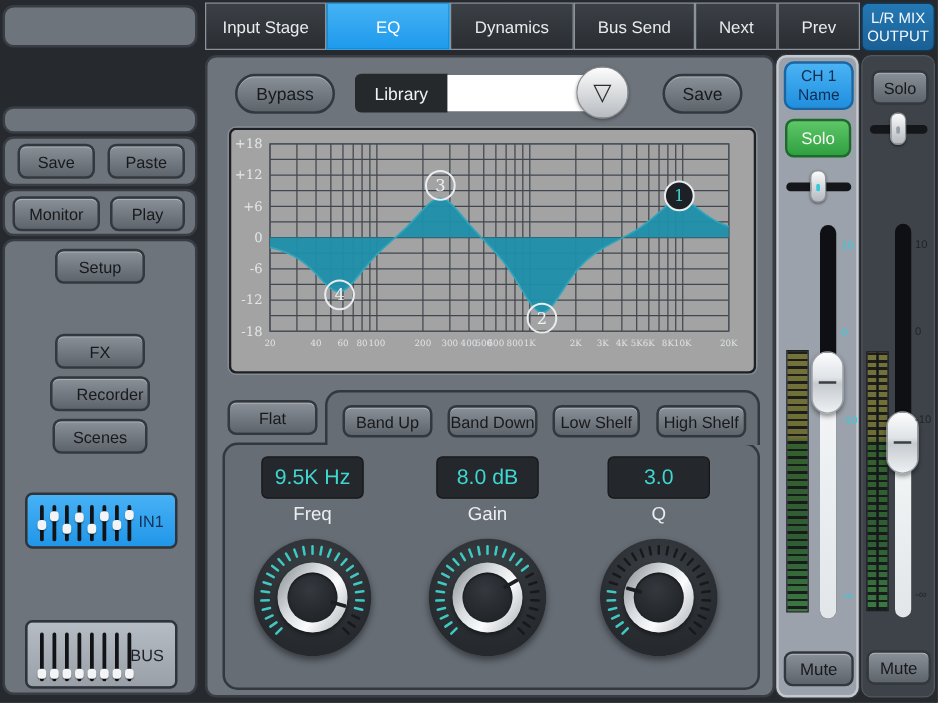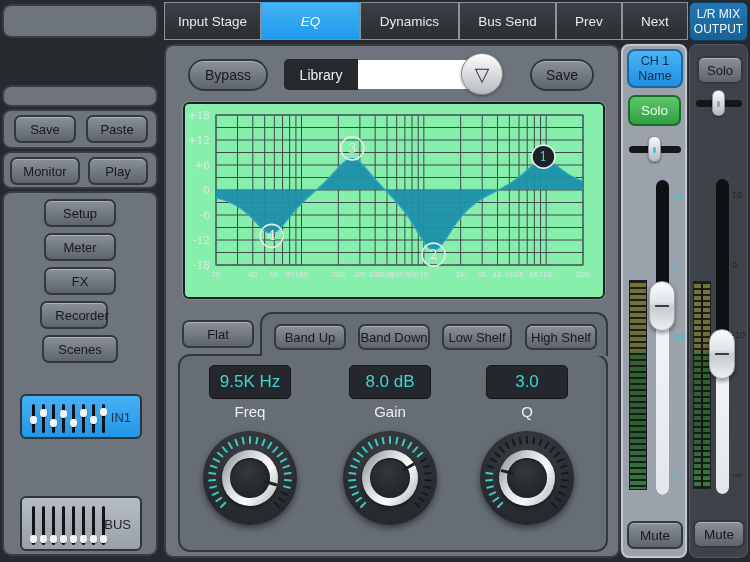--- a/index.html
+++ b/index.html
@@ -3,21 +3,21 @@
 <meta charset="utf-8">
 <style>
   html,body{margin:0;padding:0;background:#26292e;font-family:"Liberation Sans",sans-serif;}
   #app{position:relative;width:750px;height:562px;background:#26292e;overflow:hidden;}
 
   
   #tabbar{position:absolute;left:164px;top:2px;height:38px;display:flex;}
   .tab{box-sizing:border-box;height:38px;display:flex;align-items:center;justify-content:center;
        background:linear-gradient(180deg,#3b4046,#2a2e33);border:1px solid #8d939a;
        color:#e9ebee;font-size:13.5px;cursor:default;}
-  .tab.active{background:linear-gradient(180deg,#45b2f5,#1e9aec);border-color:#2ea6f0;color:#fff;font-style:italic;}
+  .tab.active{background:linear-gradient(180deg,#45b2f5,#1e9aec);border-color:#2ea6f0;color:#fff;}
   #output-btn{position:absolute;left:689px;top:2px;width:59px;height:39px;border-radius:6px;
        background:linear-gradient(180deg,#2478b4,#1a6095);border:1px solid #0e3c5c;box-sizing:border-box;
        color:#f2f7fb;font-size:12px;line-height:1.25;display:flex;flex-direction:column;
        align-items:center;justify-content:center;text-align:center;}
 
   
   .panel{position:absolute;background:#6e747c;border:2px solid #383d43;border-radius:9px;box-sizing:border-box;}
   .gbtn{position:absolute;box-sizing:border-box;border:2px solid #33383e;border-radius:7px;
         background:linear-gradient(180deg,#8a9097,#5e646c);color:#17191c;font-size:13px;
         display:flex;align-items:center;justify-content:center;
@@ -33,21 +33,21 @@
 
   
   #main-panel{left:164px;top:44px;width:456px;height:514px;}
   #library-label{position:absolute;left:118px;top:13px;width:74px;height:31px;background:#26292b;border-radius:5px 0 0 5px;
       color:#f0f2f4;font-size:14px;display:flex;align-items:center;justify-content:center;}
   #library-input{position:absolute;left:192px;top:14px;width:124px;height:29px;border:none;background:#ffffff;padding:0 6px;font-size:13px;}
   #library-drop{position:absolute;left:295px;top:7px;width:42px;height:42px;border-radius:50%;
       background:linear-gradient(180deg,#fdfdfd,#b7bbc0);border:1px solid #85898e;box-sizing:border-box;
       display:flex;align-items:center;justify-content:center;color:#2c3034;font-size:19px;
       box-shadow:0 1px 3px rgba(0,0,0,.4);}
-  #graph-wrap{position:absolute;left:17px;top:56px;width:422px;height:197px;background:#86efac;
+  #graph-wrap{position:absolute;left:17px;top:56px;width:422px;height:197px;background:#a3a3a3;
       border-radius:6px;box-shadow:0 0 0 1px #878d93, inset 0 0 0 2px #1d2126;}
 
   
   #knob-panel{position:absolute;left:12px;top:308px;width:430px;height:198px;background:#666d75;
       border:2px solid #33383e;border-radius:12px;box-sizing:border-box;}
   #band-panel{position:absolute;left:94px;top:266px;width:348px;height:44px;background:#666d75;
       border:2px solid #33383e;border-bottom:none;border-radius:12px 12px 0 0;box-sizing:border-box;}
 
   .value-box{position:absolute;top:319px;height:34px;background:#24272b;border:1px solid #15171a;
       border-radius:5px;color:#3fd6cf;font-size:17px;display:flex;align-items:center;justify-content:center;box-sizing:border-box;}
@@ -99,22 +99,22 @@
 </head>
 <body>
 
 <div id="app">
 
   <div id="tabbar">
       <div class="tab" style="width: 97px;">Input Stage</div>
       <div class="tab active" style="width: 99px;">EQ</div>
       <div class="tab" style="width: 99px;">Dynamics</div>
       <div class="tab" style="width: 97px;">Bus Send</div>
+      <div class="tab" style="width: 66px;">Next</div>
       <div class="tab" style="width: 66px;">Prev</div>
-      <div class="tab" style="width: 66px;">Next</div>
     </div>
   <div id="output-btn">
     <span>L/R MIX</span>
     <span>OUTPUT</span>
   </div>
 
   <div class="panel" style="left:2px;top:4px;width:156px;height:34px;"></div>
 
 
   <div class="panel" style="left:2px;top:85px;width:156px;height:22px;"></div>
@@ -134,27 +134,24 @@
       </div>
     <div class="gbtn" style="left:84px;top:4px;width:60px;height:28px;">
         <span>Play</span>
       </div>
   </div>
 
   <div class="panel" id="sidebar-main" style="left:2px;top:191px;width:156px;height:365px;">
       <div class="gbtn" style="left: 40px; top: 6px; width: 72px; height: 28px;">
         <span>Setup</span>
       </div>
-      <div class="gbtn" style="left: 40px; top: 40px; width: 72px; height: 28px;">
-        <span>Meter</span>
-      </div>
       <div class="gbtn" style="left: 40px; top: 74px; width: 72px; height: 28px;">
         <span>FX</span>
       </div>
-      <div class="gbtn" style="left: 36px; top: 108px; width: 68px; height: 28px; padding-left: 16px;">
+      <div class="gbtn" style="left: 36px; top: 108px; width: 80px; height: 28px; padding-left: 16px;">
         <span>Recorder</span>
       </div>
       <div class="gbtn" style="left: 38px; top: 142px; width: 76px; height: 28px;">
         <span>Scenes</span>
       </div>
       <div class="channel-btn active" style="left: 16px; top: 177px; width: 122px; height: 45px; background: linear-gradient(rgb(71, 177, 245), rgb(33, 150, 232)); margin-top: 24px;">
         <div class="mini-bar" style="left: 10px; top: 8px; height: 29px;">
           <div class="mini-dot" style="top: 11.55px;"></div>
         </div>
         <div class="mini-bar" style="left: 20px; top: 8px; height: 29px;">

